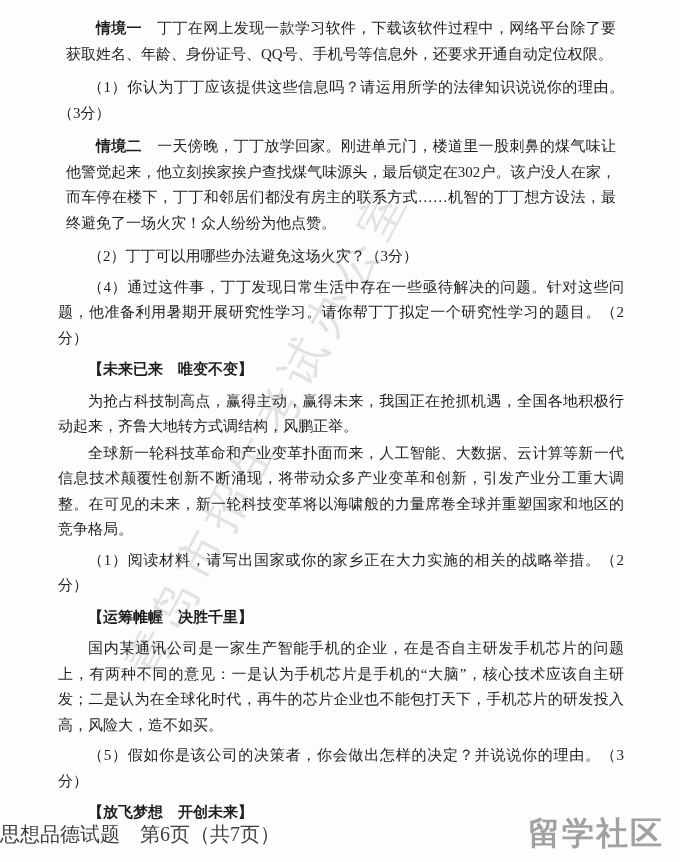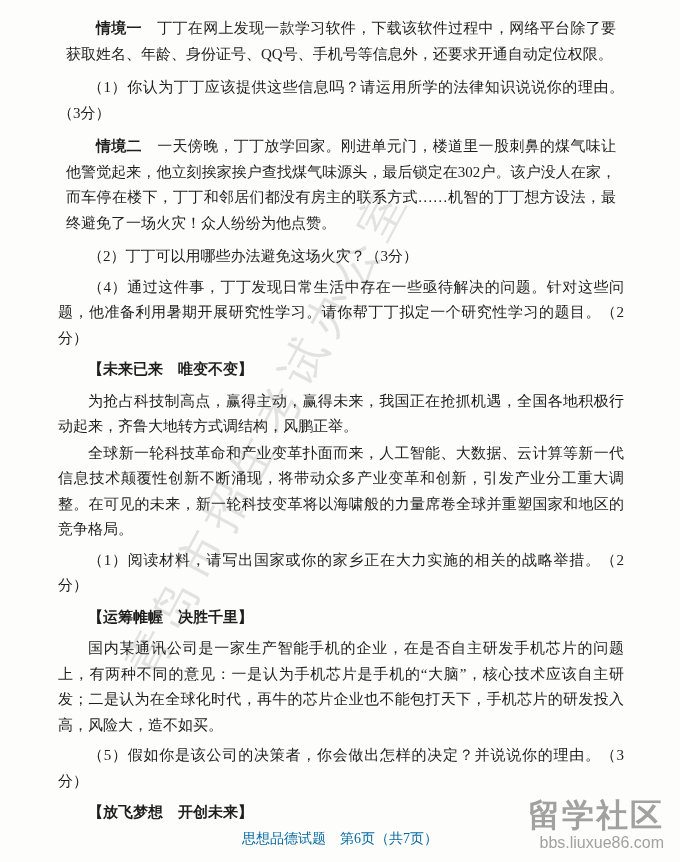--- a/index.html
+++ b/index.html
@@ -32,23 +32,22 @@
   p.q { margin: 5px 0; }
   p.body-para { margin: 1px 0; }
   .b { font-weight: bold; }
   p.title-line { text-indent: 0; font-weight: bold; margin: 6px 0 4px; }
   p.bracket-header { font-weight: bold; margin: 6px 0; }
   .footer {
     position: absolute;
     bottom: 14px;
     left: 0;
     width: 100%;
-    text-align: center;
-    font-size: 14px;
-    color: #0369a1;
+    font-size: 20px;
+    color: #404040;
     z-index: 2;
   }
   .wm-diagonal {
     position: absolute;
     left: -10px;
     top: 395px;
     width: 560px;
     transform: rotate(-62deg);
     transform-origin: 50% 50%;
     font-size: 46px;
@@ -117,16 +116,15 @@
     <p class="q">（5）假如你是该公司的决策者，你会做出怎样的决定？并说说你的理由。（3分）</p>
 
     <p class="bracket-header">【放飞梦想　开创未来】</p>
 
   </div>
 
   <div class="footer">思想品德试题　第6页（共7页）</div>
 
   <div class="wm-corner">
     <div class="site-name">留学社区</div>
-    <div class="site-url">bbs.liuxue86.com</div>
   </div>
 
 </div>
 
 </body></html>

